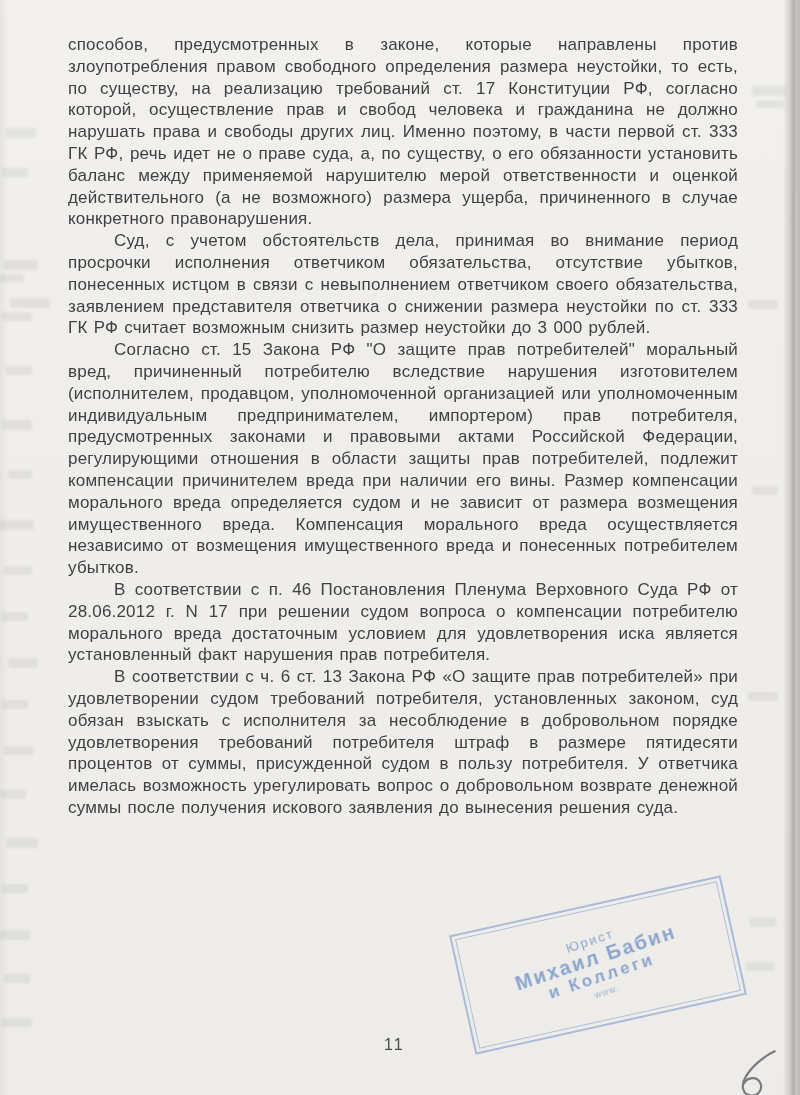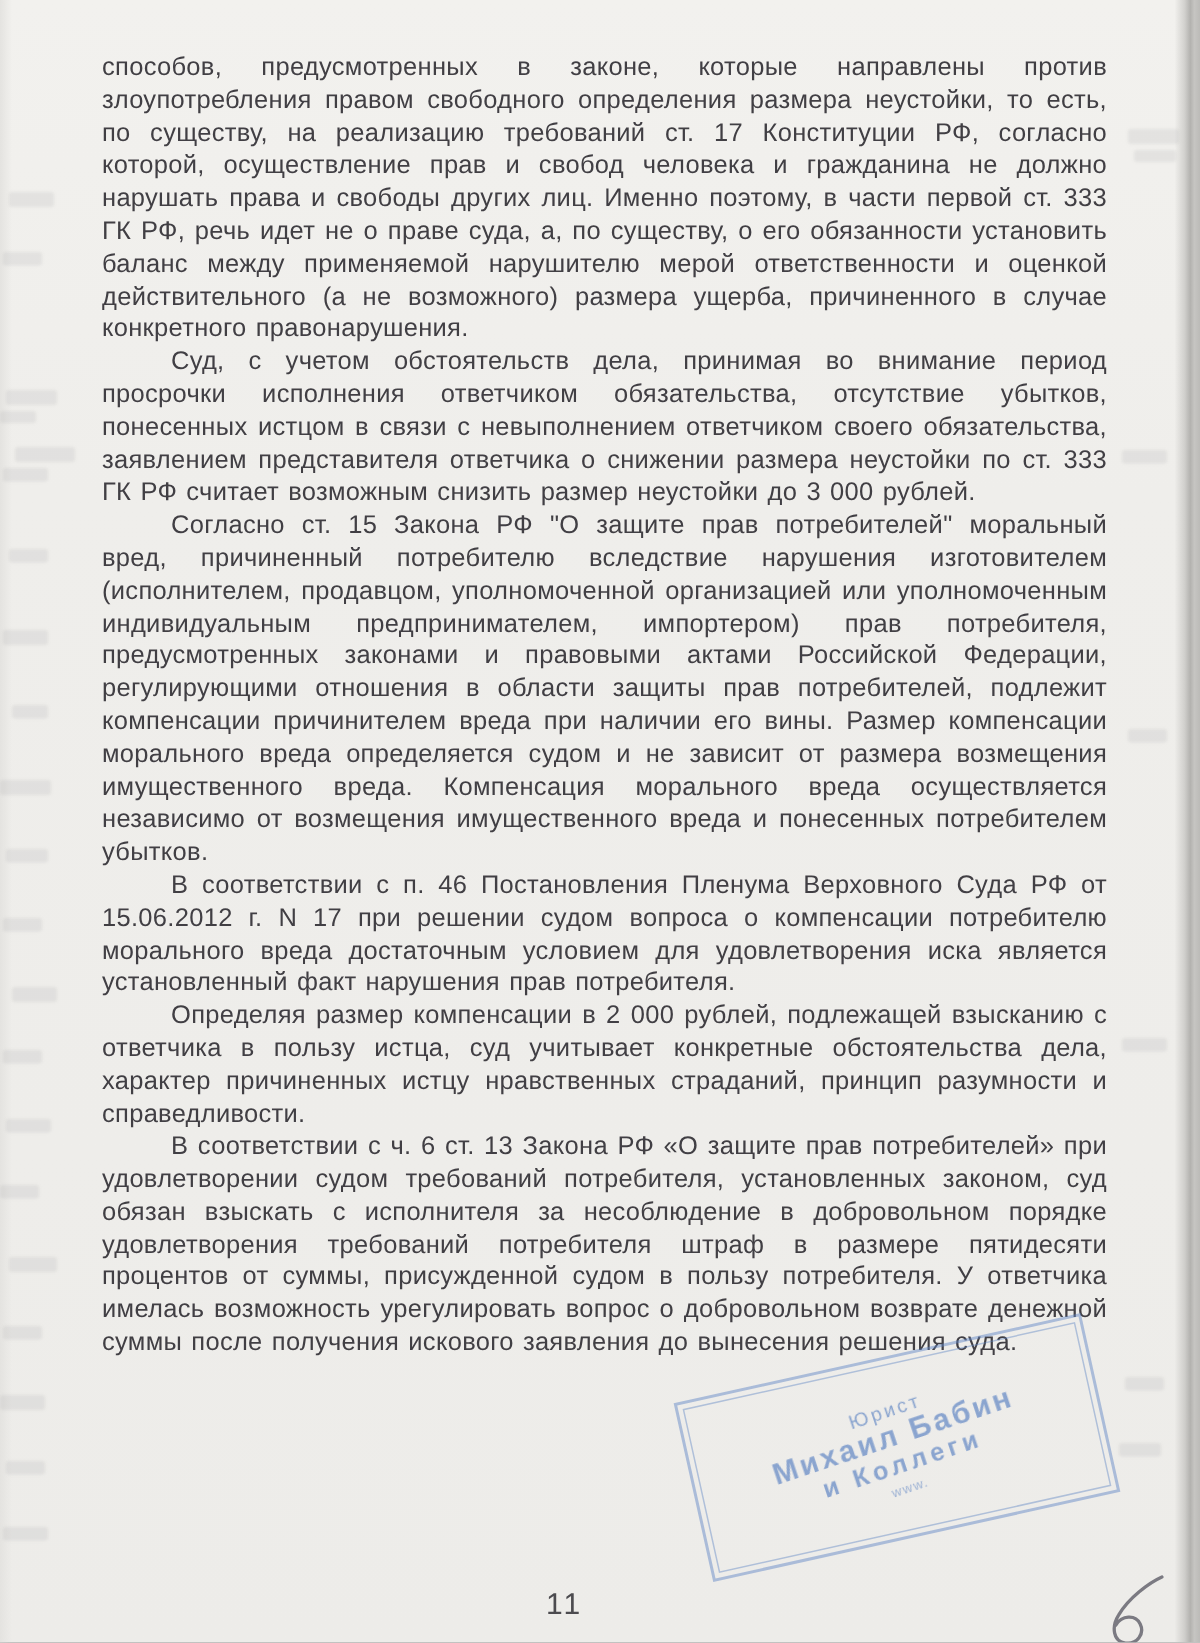--- a/index.html
+++ b/index.html
@@ -25,22 +25,22 @@
     position: absolute; left: 68px; top: 34px; width: 670px;
     color: #413f44;
     font-size: 17px; line-height: 21.8px;
     text-align: justify;
     letter-spacing: 0.2px; word-spacing: 1.2px;
     text-rendering: optimizeLegibility;
   }
   .text-block p { margin: 0; text-indent: 46px; }
   .text-block p.first { text-indent: 0; }
   .page-number {
-    position: absolute; left: 364px; top: 1036px;
-    color: #4c4b4f; font-size: 20px; letter-spacing: 2px; margin-top: 23px;
+    position: absolute; left: 384px; top: 1036px;
+    color: #4c4b4f; font-size: 16px; letter-spacing: 2px;
   }
   .stamp {
     position: absolute; left: 459px; top: 904px;
     width: 274px; height: 118px;
     transform: rotate(-12.5deg);
     border: 2px solid rgba(92, 131, 196, 0.55);
     opacity: 0.85;
     pointer-events: none;
   }
   .stamp .inner-border {
@@ -75,22 +75,21 @@
 <body>
 
 <div class="page">
 
   <div class="edge-right"></div>
 
   <div class="text-block">
     <p class="first">способов, предусмотренных в законе, которые направлены против злоупотребления правом свободного определения размера неустойки, то есть, по существу, на реализацию требований ст. 17 Конституции РФ, согласно которой, осуществление прав и свобод человека и гражданина не должно нарушать права и свободы других лиц. Именно поэтому, в части первой ст. 333 ГК РФ, речь идет не о праве суда, а, по существу, о его обязанности установить баланс между применяемой нарушителю мерой ответственности и оценкой действительного (а не возможного) размера ущерба, причиненного в случае конкретного правонарушения.</p>
     <p>Суд, с учетом обстоятельств дела, принимая во внимание период просрочки исполнения ответчиком обязательства, отсутствие убытков, понесенных истцом в связи с невыполнением ответчиком своего обязательства, заявлением представителя ответчика о снижении размера неустойки по ст. 333 ГК РФ считает возможным снизить размер неустойки до 3 000 рублей.</p>
     <p>Согласно ст. 15 Закона РФ "О защите прав потребителей" моральный вред, причиненный потребителю вследствие нарушения изготовителем (исполнителем, продавцом, уполномоченной организацией или уполномоченным индивидуальным предпринимателем, импортером) прав потребителя, предусмотренных законами и правовыми актами Российской Федерации, регулирующими отношения в области защиты прав потребителей, подлежит компенсации причинителем вреда при наличии его вины. Размер компенсации морального вреда определяется судом и не зависит от размера возмещения имущественного вреда. Компенсация морального вреда осуществляется независимо от возмещения имущественного вреда и понесенных потребителем убытков.</p>
-    <p>В соответствии с п. 46 Постановления Пленума Верховного Суда РФ от 15.06.2012 г. N 17 при решении судом вопроса о компенсации потребителю морального вреда достаточным условием для удовлетворения иска является установленный факт нарушения прав потребителя.</p>
-    <p>Определяя размер компенсации в 2 000 рублей, подлежащей взысканию с ответчика в пользу истца, суд учитывает конкретные обстоятельства дела, характер причиненных истцу нравственных страданий, принцип разумности и справедливости.</p>
+    <p>В соответствии с п. 46 Постановления Пленума Верховного Суда РФ от 28.06.2012 г. N 17 при решении судом вопроса о компенсации потребителю морального вреда достаточным условием для удовлетворения иска является установленный факт нарушения прав потребителя.</p>
     <p>В соответствии с ч. 6 ст. 13 Закона РФ «О защите прав потребителей» при удовлетворении судом требований потребителя, установленных законом, суд обязан взыскать с исполнителя за несоблюдение в добровольном порядке удовлетворения требований потребителя штраф в размере пятидесяти процентов от суммы, присужденной судом в пользу потребителя. У ответчика имелась возможность урегулировать вопрос о добровольном возврате денежной суммы после получения искового заявления до вынесения решения суда.</p>
   </div>
 
   <div class="stamp">
     <div class="inner-border"></div>
     <div class="stamp-text">
       <div class="s-title">Юрист</div>
       <div class="s-name">Михаил Бабин</div>
       <div class="s-suffix">и Коллеги</div>
       <div class="s-url">www.</div>

